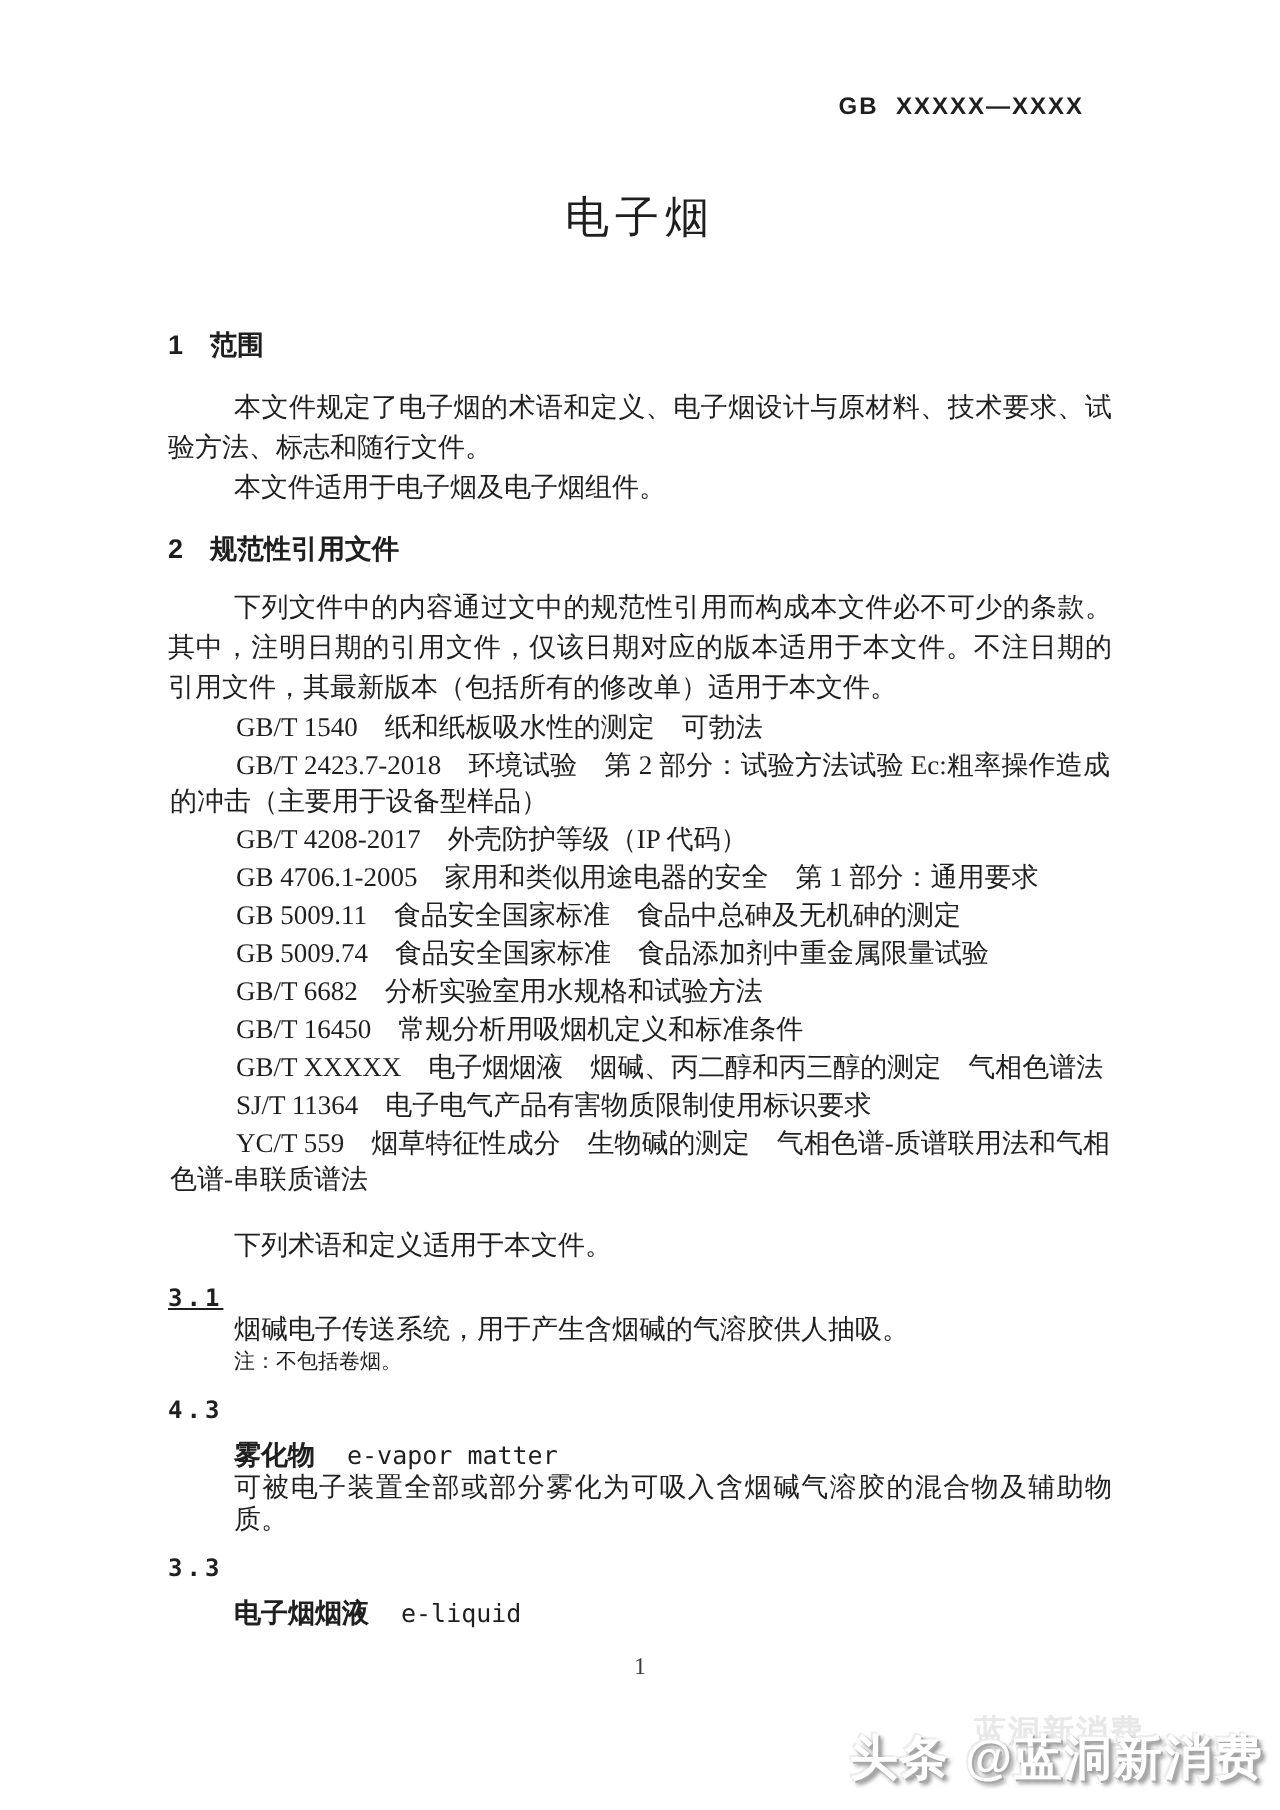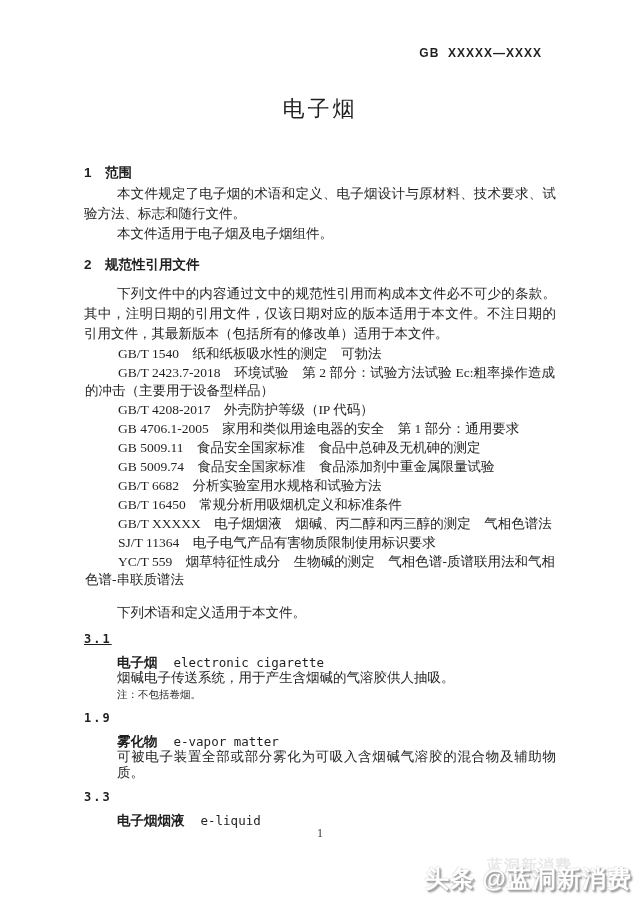--- a/index.html
+++ b/index.html
@@ -46,21 +46,21 @@
   .sec-heading.s1 { margin-top: 40px; }
   .sec-heading.s2 { margin-top: 12px; }
   .sec-heading.s3 { margin-top: 6px; }
   .body-p {
     margin: 0;
     font-size: 13.5px;
     line-height: 20px;
     text-align: justify;
     text-indent: 33px;
   }
-  .body-p.mt { margin-top: 2px; }
+  .body-p.mt { margin-top: 12px; }
   .sec2-intro { margin-top: 10px; }
   .ref-list { margin: 0; }
   .ref-item {
     margin: 1px;
     font-size: 13.5px;
     line-height: 18px;
     text-align: justify;
     text-indent: 33px;
   }
   .terms-intro { margin-top: 14px; }
@@ -168,29 +168,25 @@
     <p class="ref-item">GB/T 16450　常规分析用吸烟机定义和标准条件</p>
     <p class="ref-item">GB/T XXXXX　电子烟烟液　烟碱、丙二醇和丙三醇的测定　气相色谱法</p>
     <p class="ref-item">SJ/T 11364　电子电气产品有害物质限制使用标识要求</p>
     <p class="ref-item">YC/T 559　烟草特征性成分　生物碱的测定　气相色谱-质谱联用法和气相色谱-串联质谱法</p>
   </div>
 
   <p class="body-p terms-intro">下列术语和定义适用于本文件。</p>
 
   <div class="clause-no first">3.1</div>
   <div class="term-block">
-    <div class="term-line">
-      <span class="term-zh">电子烟</span>
-      <span class="term-en">electronic cigarette</span>
-    </div>
     <p class="term-def">烟碱电子传送系统，用于产生含烟碱的气溶胶供人抽吸。</p>
     <p class="term-note">注：不包括卷烟。</p>
   </div>
 
-  <div class="clause-no">1.9</div>
+  <div class="clause-no">4.3</div>
   <div class="term-block">
     <div class="term-line">
       <span class="term-zh">雾化物</span>
       <span class="term-en">e-vapor matter</span>
     </div>
     <p class="term-def">可被电子装置全部或部分雾化为可吸入含烟碱气溶胶的混合物及辅助物质。</p>
   </div>
 
   <div class="clause-no">3.3</div>
   <div class="term-block">

